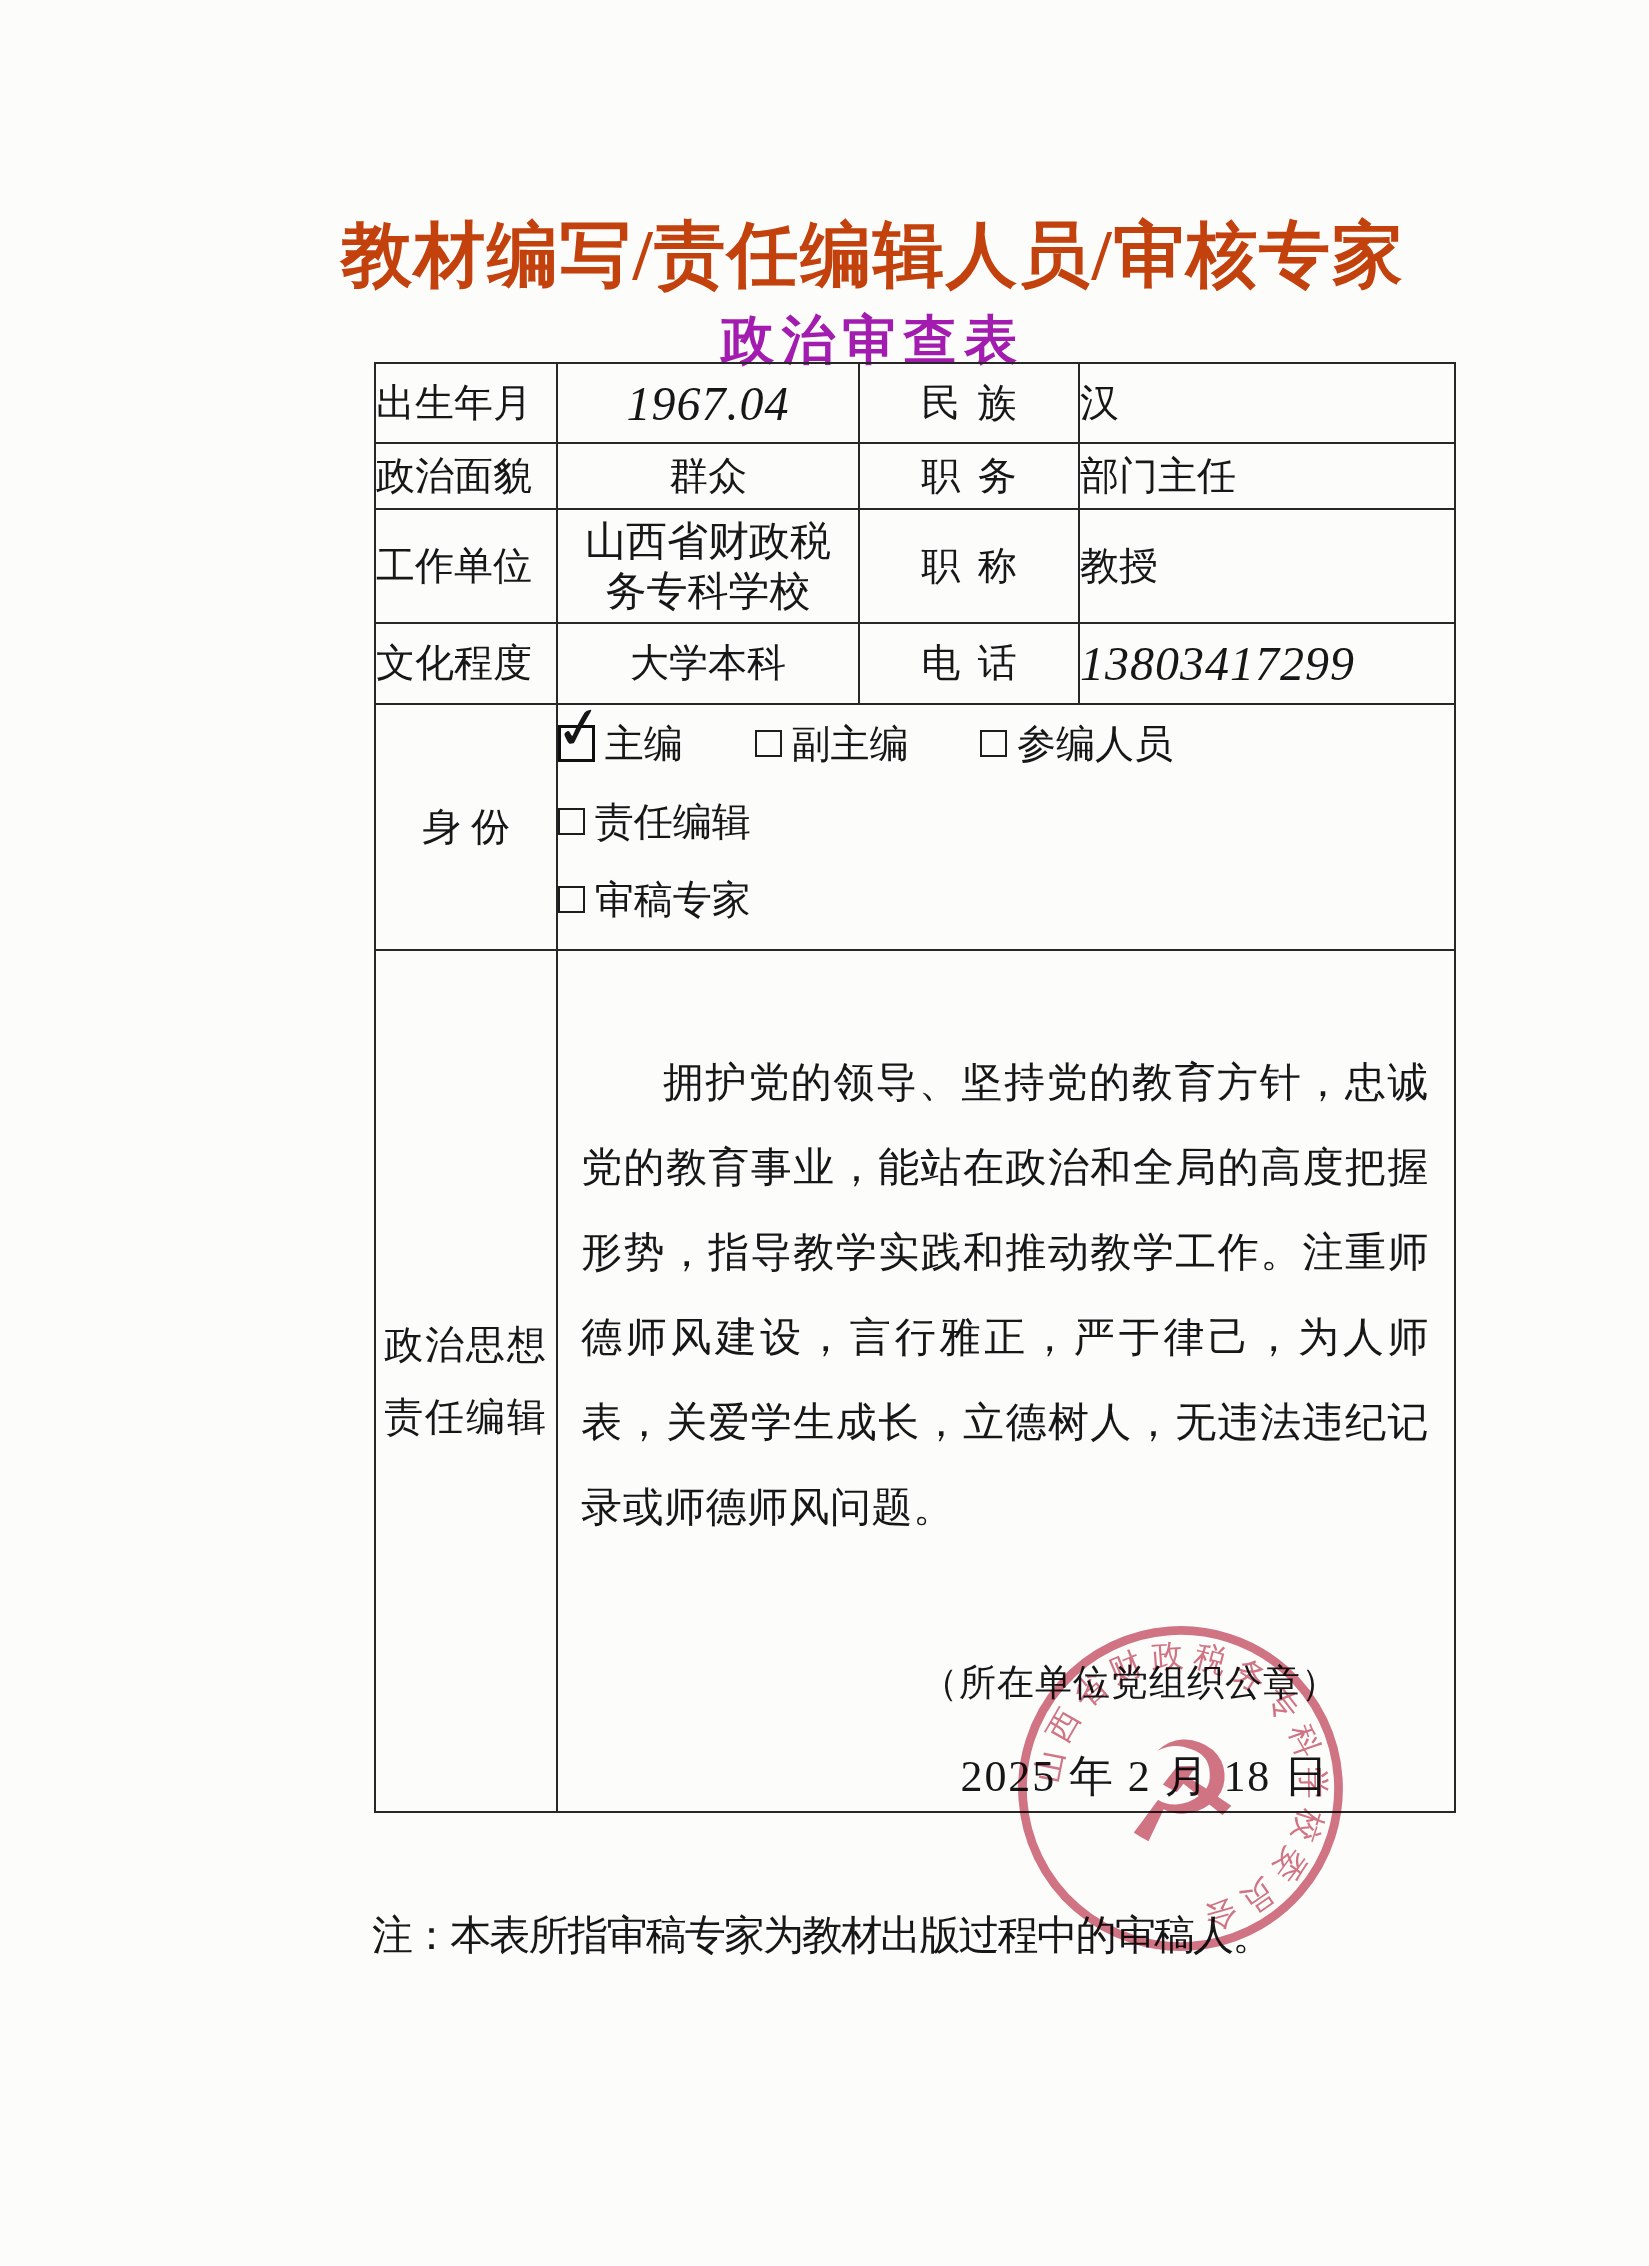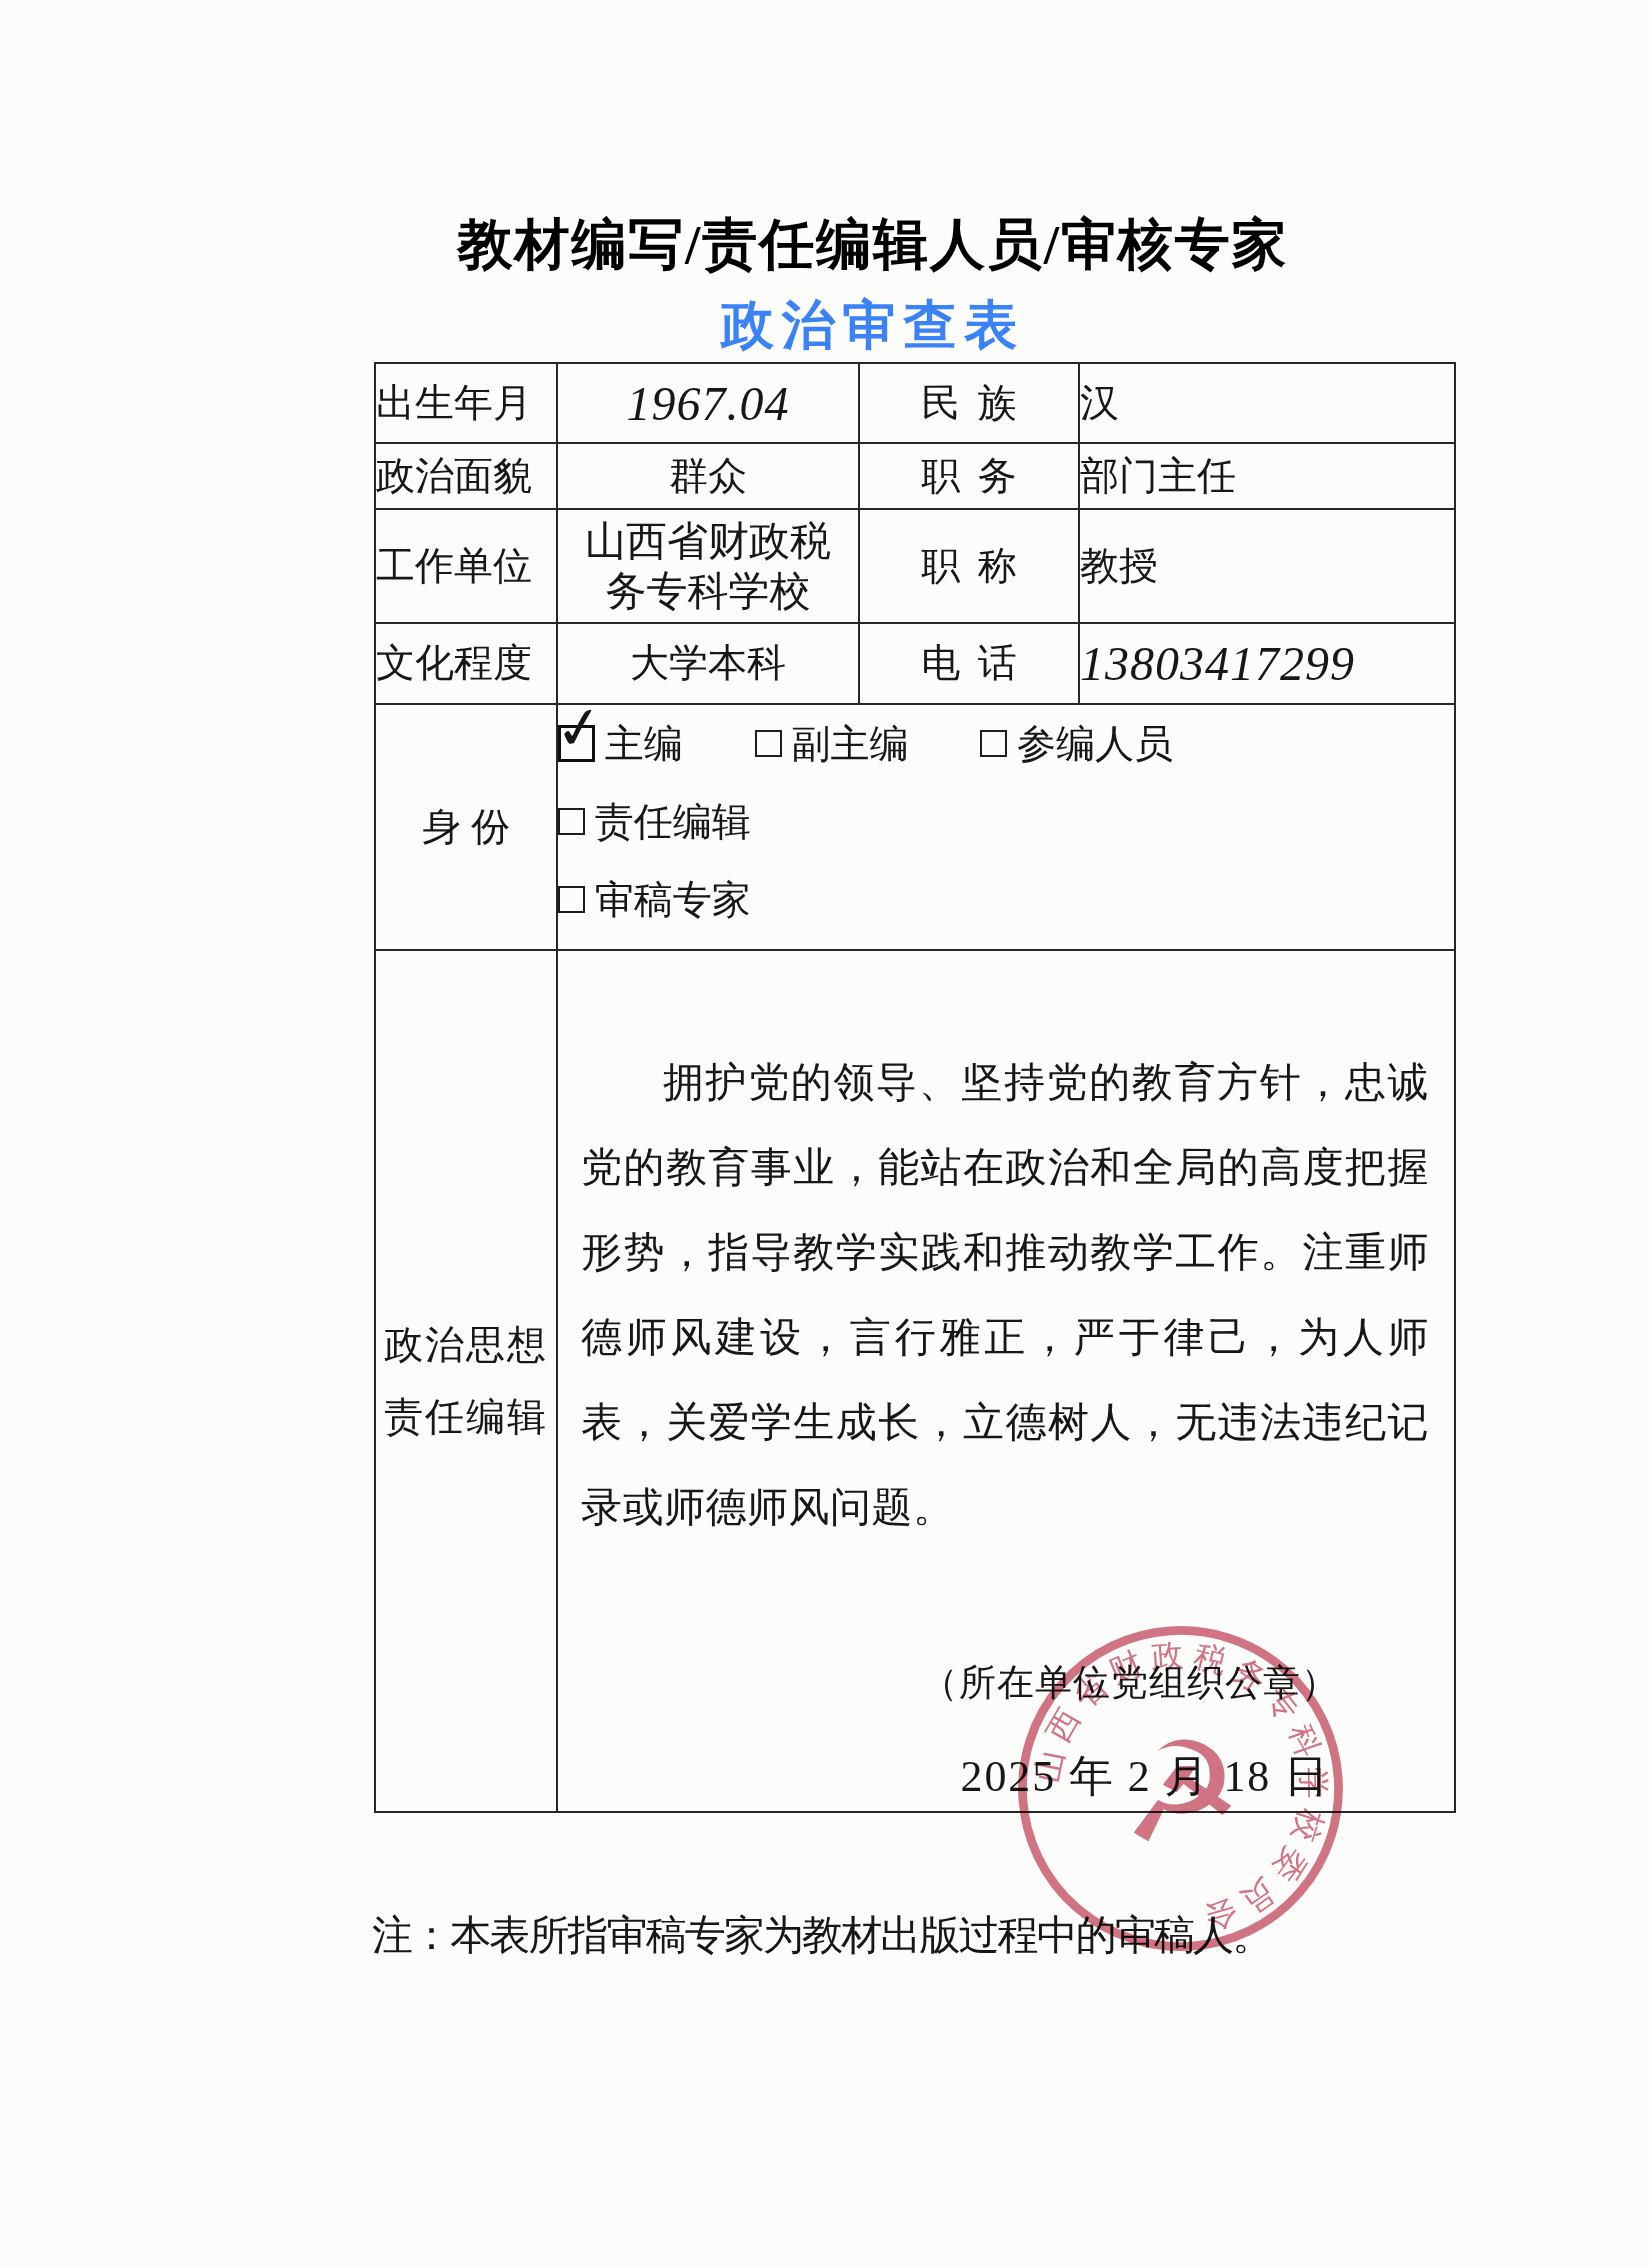--- a/index.html
+++ b/index.html
@@ -7,22 +7,22 @@
     position:relative;
     width:1650px;height:2267px;
     margin:0 auto;
     background:#fcfcfb;
     font-family:"Liberation Serif","DejaVu Serif",serif;
     color:#171717;
     overflow:hidden;
   }
   
   .title-wrap{position:absolute;left:291px;top:208px;width:1164px;text-align:center;}
-  .title-line1{font-size:55px;font-weight:bold;letter-spacing:1.9px;color:#000000;}
-  .title-line2{font-size:53px;font-weight:bold;letter-spacing:7.8px;margin-top:8px;color:#3b82f6;}
+  .title-line1{font-size:71px;font-weight:bold;letter-spacing:1.9px;color:#c2410c;}
+  .title-line2{font-size:53px;font-weight:bold;letter-spacing:7.8px;margin-top:2px;color:#a21caf;}
   
   table.form{
     position:absolute;left:374px;top:362px;
     width:1080px;
     border-collapse:collapse;table-layout:fixed;
     background:transparent;
   }
   table.form td{
     border:2.3px solid #272727;
     font-size:39px;

